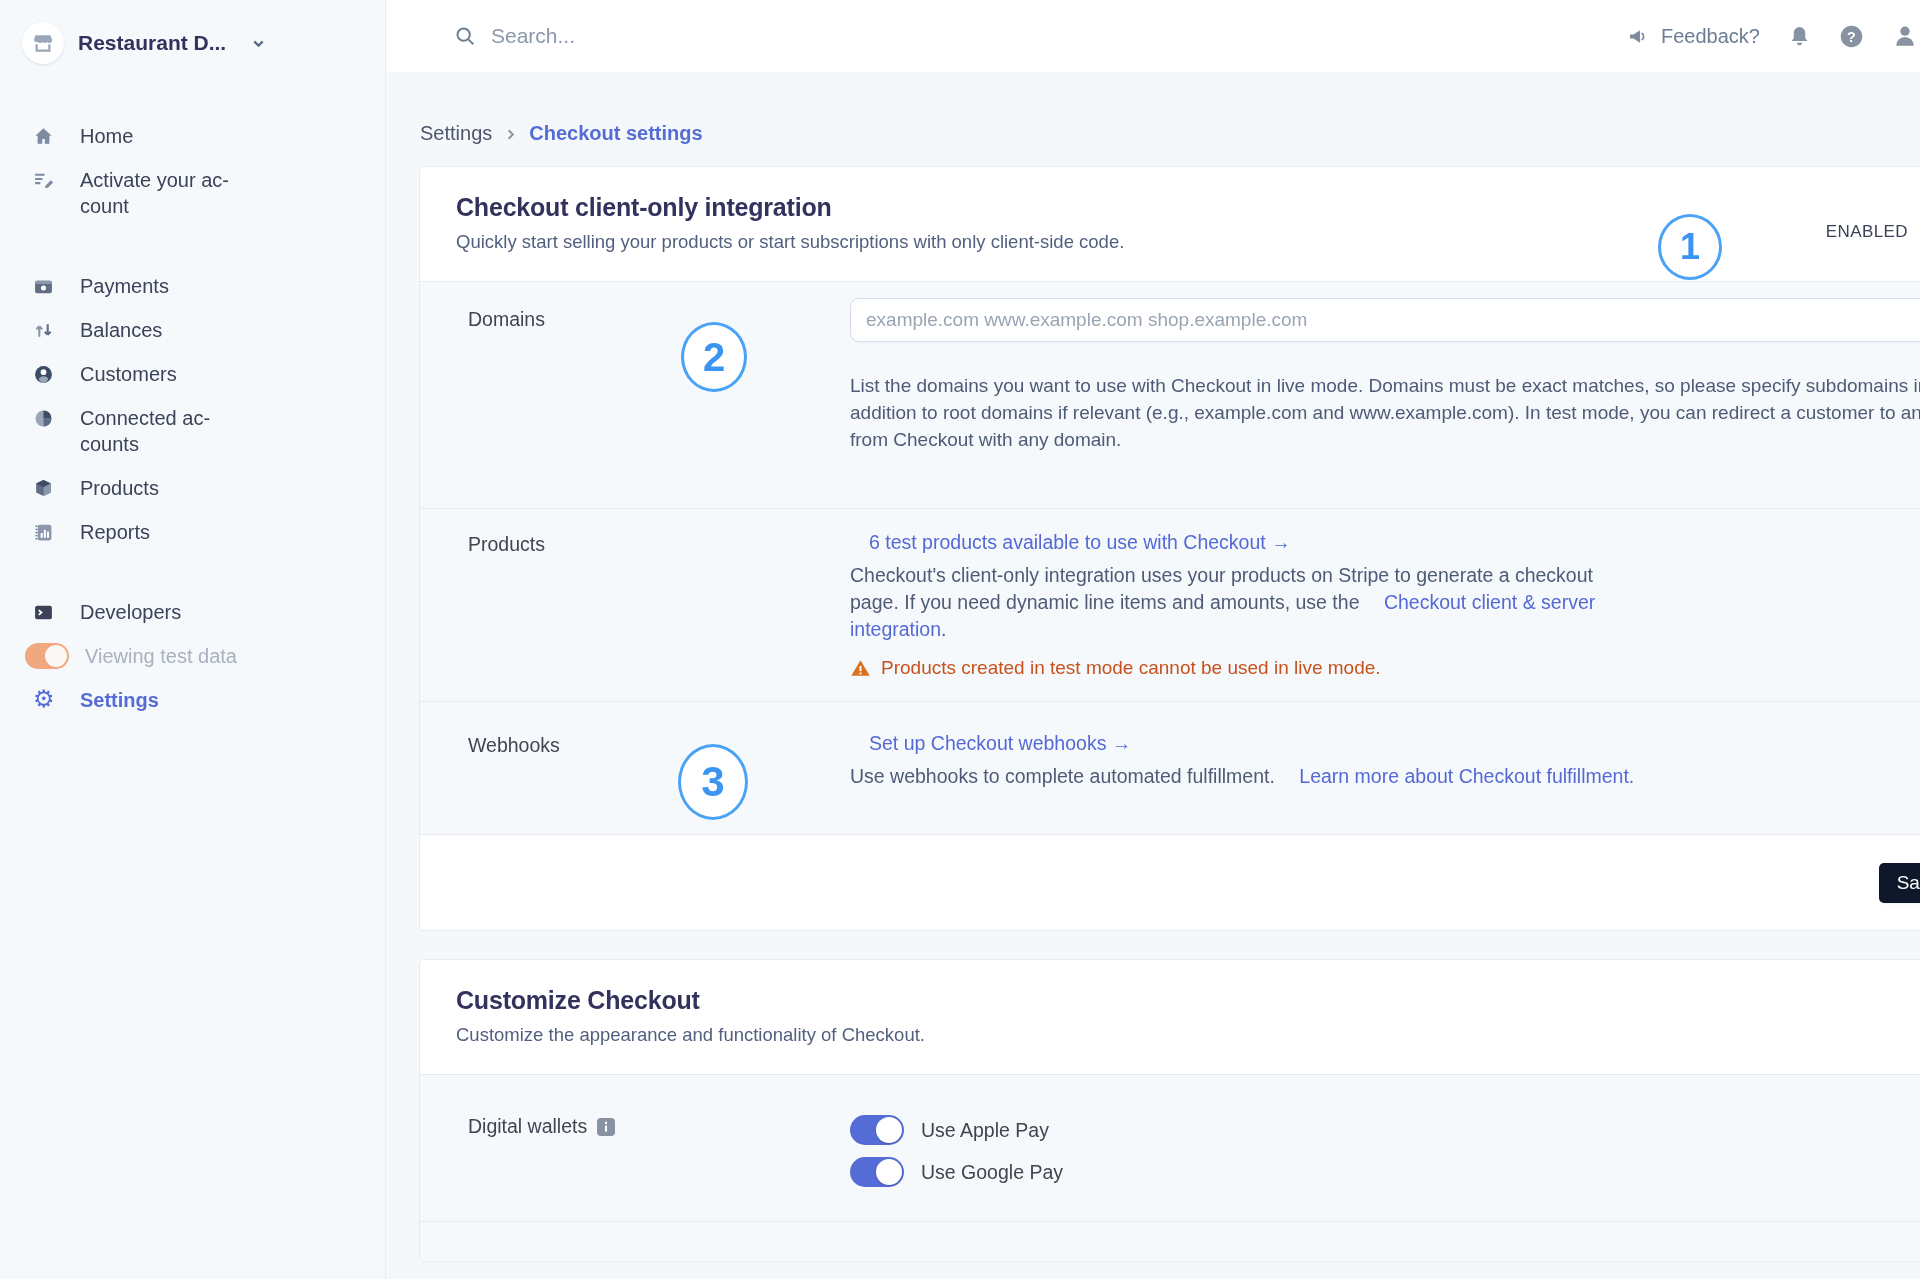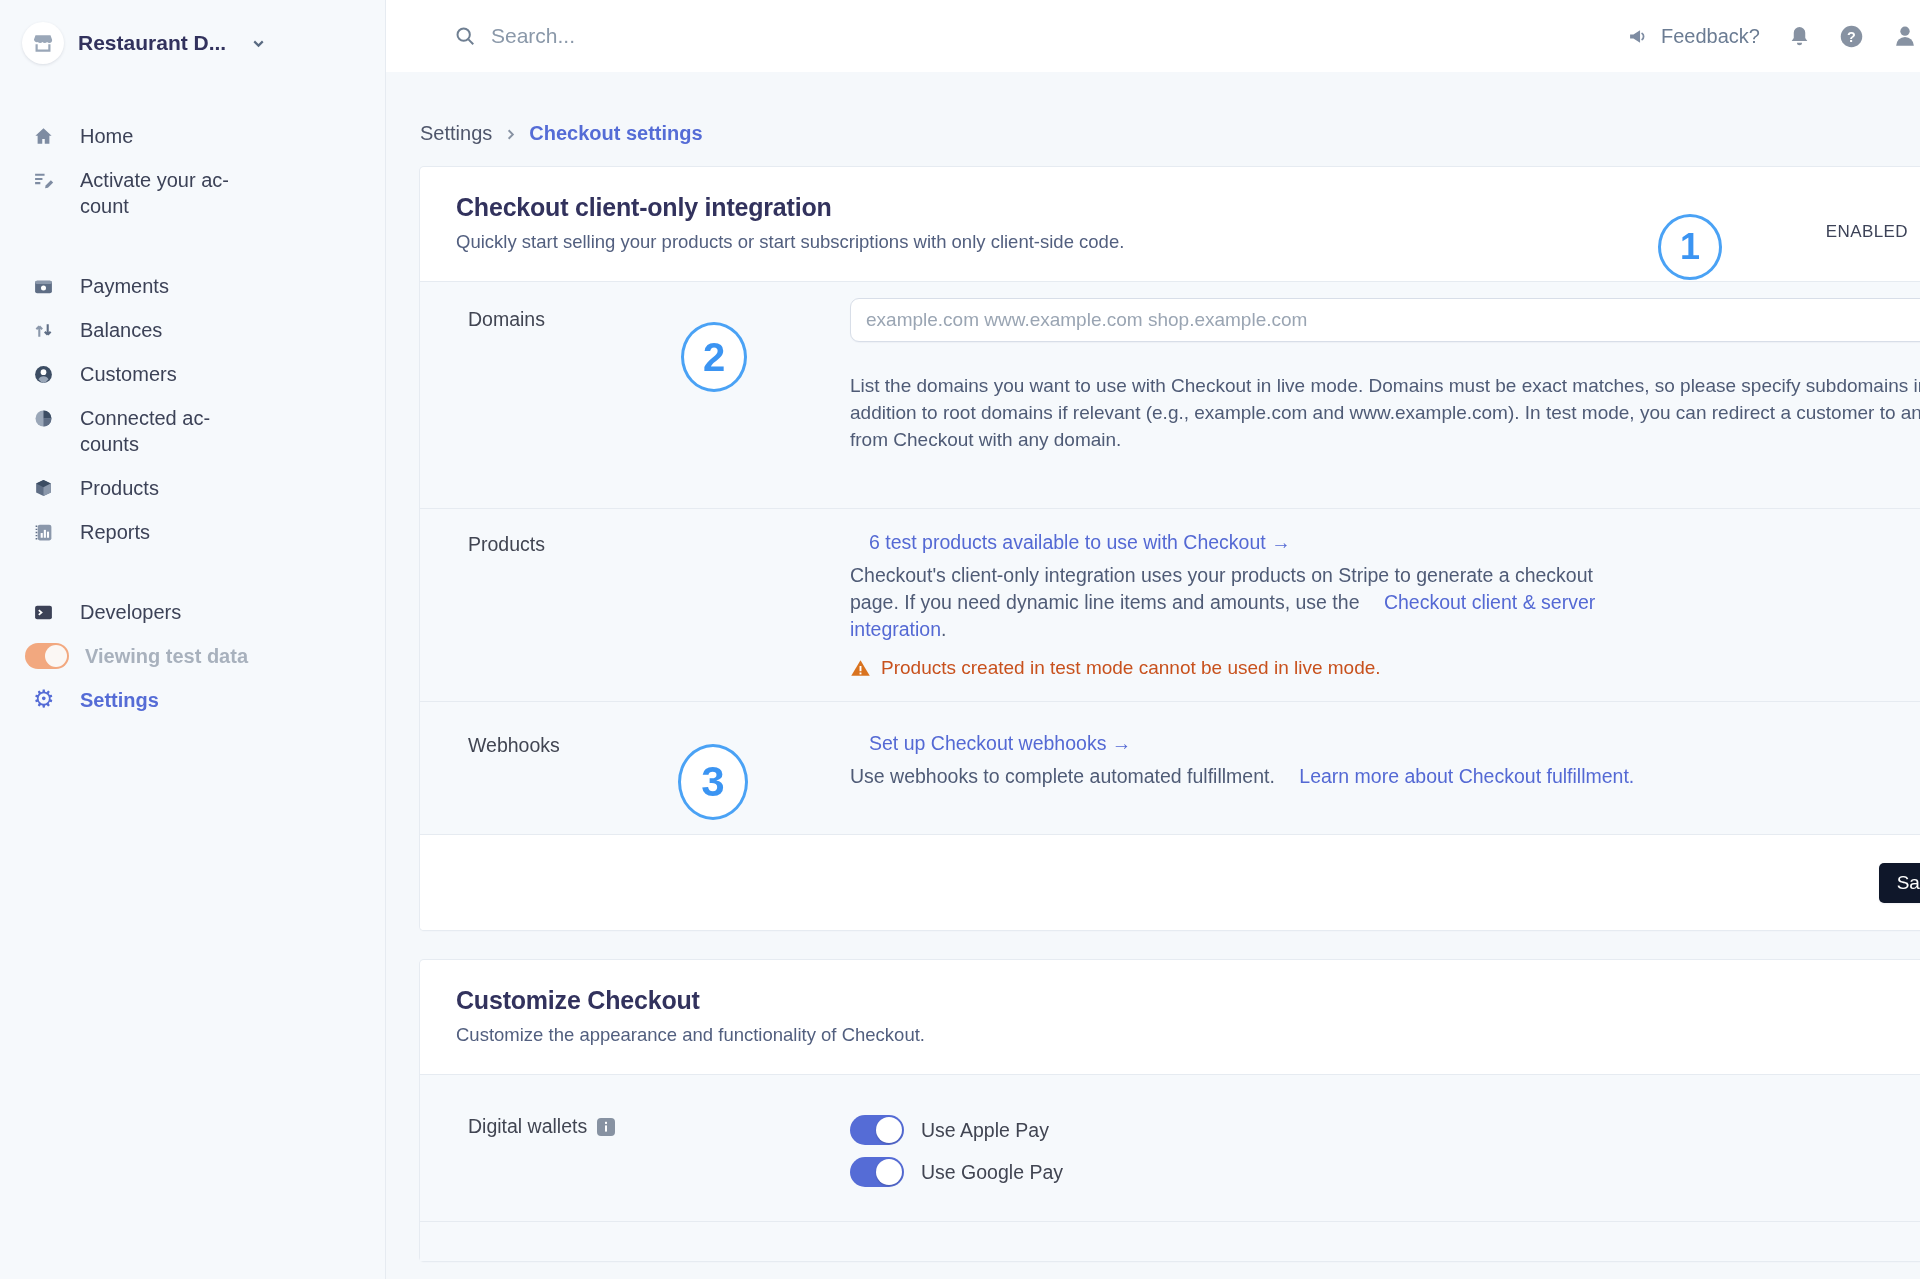--- a/index.html
+++ b/index.html
@@ -14,21 +14,21 @@
   .brand{display:flex;align-items:center;gap:14px;padding-left:22px;cursor:pointer;}
   .brand-avatar{width:42px;height:42px;border-radius:50%;background:#fff;box-shadow:0 1px 3px rgba(60,66,87,.14);display:flex;align-items:center;justify-content:center;flex:none;}
   .brand-name{font-size:21px;font-weight:700;color:#32325d;white-space:nowrap;}
   .brand-caret{margin-left:10px;display:flex;}
   .nav{margin-top:50px;}
   .nav-item{display:flex;align-items:flex-start;gap:26px;padding:9px 10px 9px 33px;cursor:pointer;}
   .nav-icon{width:21px;height:21px;flex:none;margin-top:3px;display:flex;}
   .nav-label{font-size:20px;line-height:26px;color:#3c4257;font-weight:500;white-space:pre-line;}
   .nav-gap{height:36px;}
   .nav-item--test{padding-left:25px;gap:16px;cursor:default;}
-  .nav-item--test .nav-label{color:#a8b1bd;font-weight:700;}
+  .nav-item--test .nav-label{color:#a8b1bd;font-weight:400;}
   .nav-item--active .nav-label{color:#556cd6;font-weight:700;}
   .gear-glyph{font-size:24px;line-height:21px;color:#556cd6;margin-top:1px;}
   
   .main{flex:1;display:flex;flex-direction:column;min-width:0;}
   .topbar{height:72px;background:#fff;display:flex;align-items:center;padding:0 10px 0 68px;flex:none;overflow:hidden;}
   .search{display:flex;align-items:center;gap:13px;flex:1;}
   .search input{border:none;outline:none;background:transparent;font-size:21px;color:#32325d;width:480px;font-family:inherit;}
   .search input::placeholder{color:#8a98a9;}
   .topbar-right{display:flex;align-items:center;gap:28px;}
   .feedback{display:flex;align-items:center;gap:10px;font-size:20px;color:#6b7c93;cursor:pointer;}

